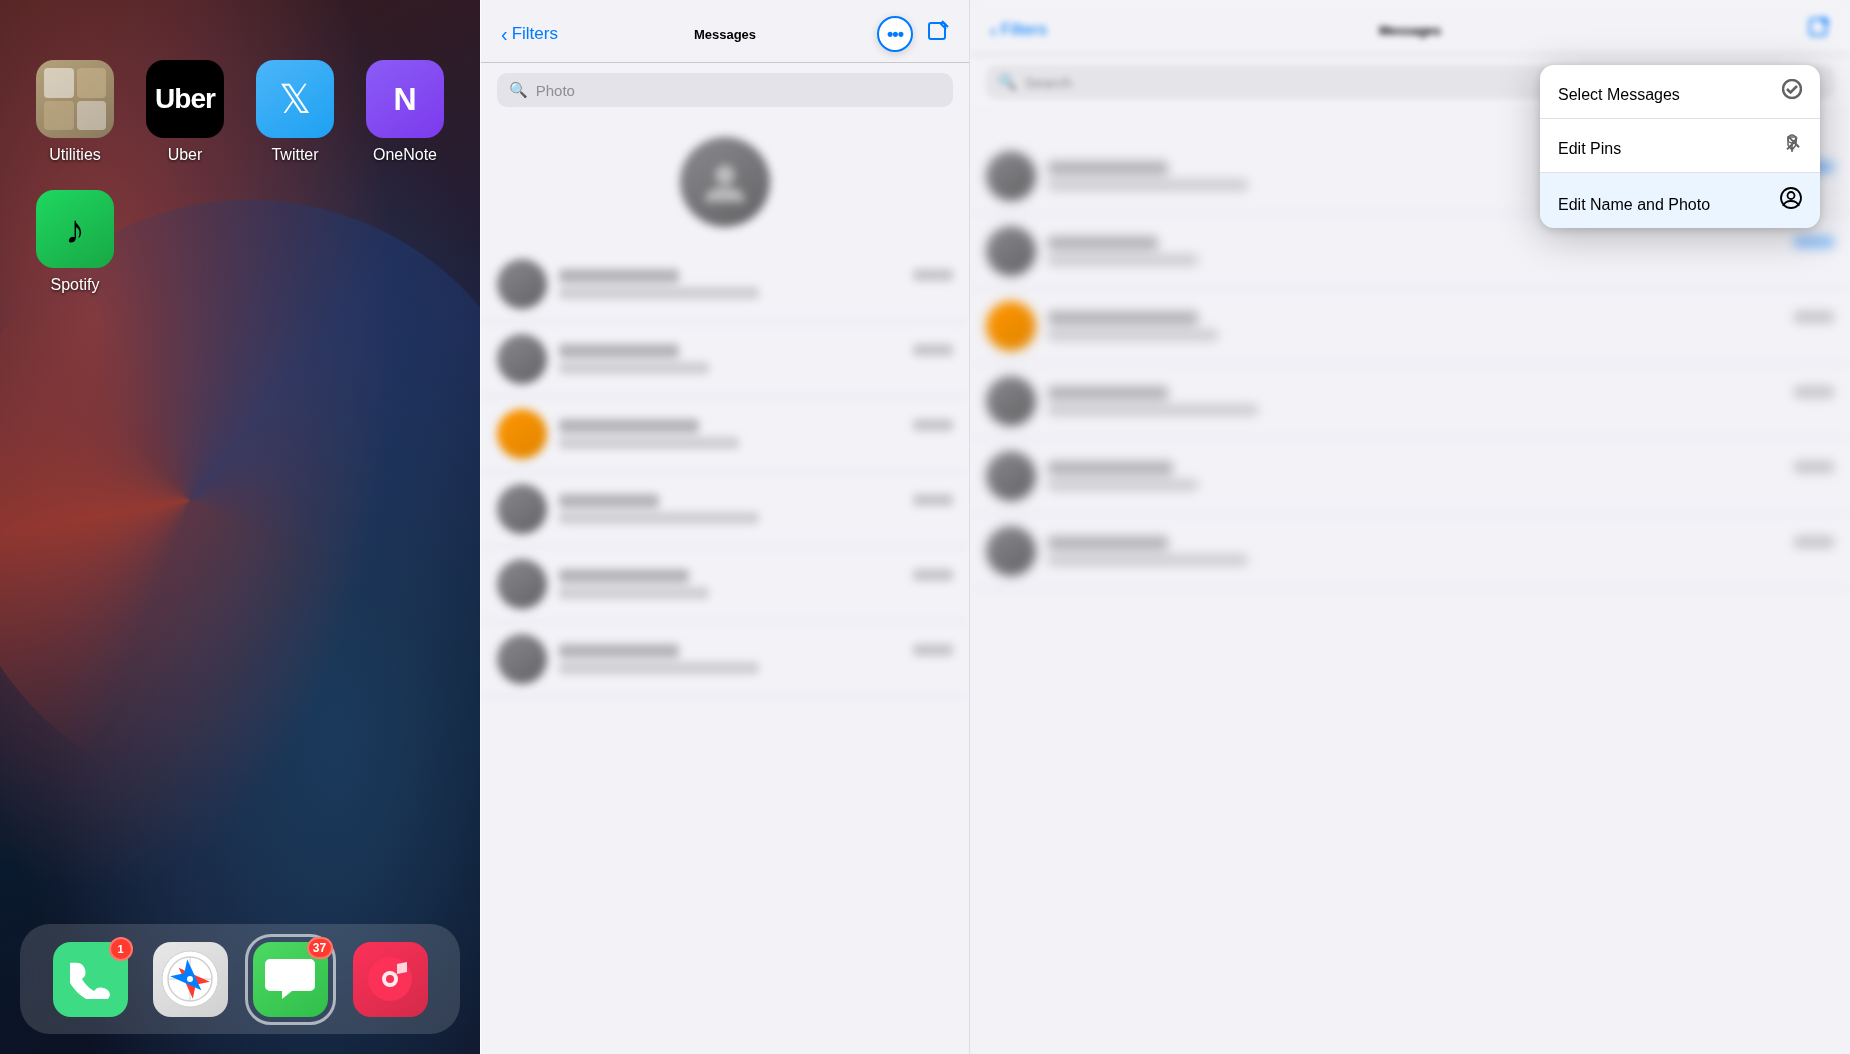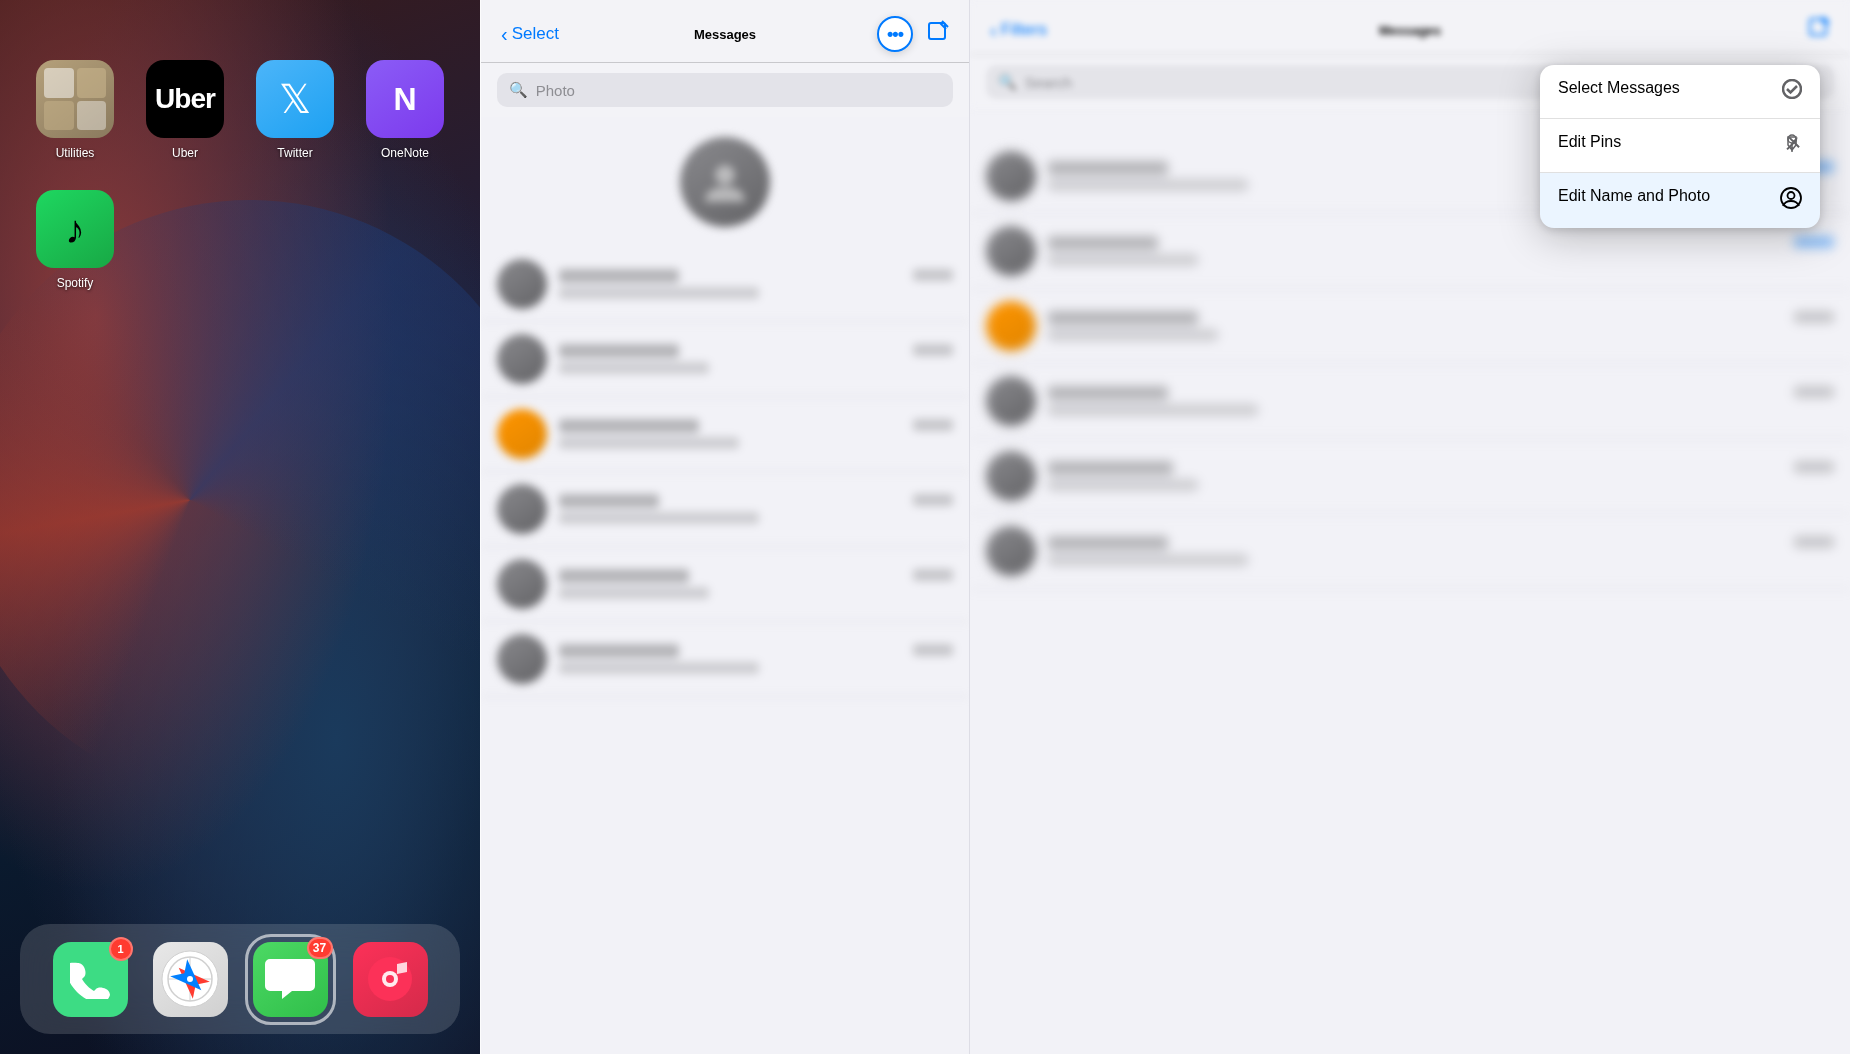--- a/index.html
+++ b/index.html
@@ -67,21 +67,21 @@
       border-radius: 18px;
       display: flex;
       align-items: center;
       justify-content: center;
       font-size: 36px;
       position: relative;
       overflow: hidden;
     }
 
     .app-label {
-      font-size: 12px;
+      font-size: 16px;
       color: white;
       text-shadow: 0 1px 3px rgba(0,0,0,0.8);
       text-align: center;
     }
 
     
     .app-utilities { background: linear-gradient(145deg, #b5a07a, #8a7a5e); }
     
     .app-uber { background: #000; }
     
@@ -371,21 +371,21 @@
       width: 280px;
       background: white;
       border-radius: 14px;
       box-shadow: 0 8px 40px rgba(0,0,0,0.25), 0 2px 10px rgba(0,0,0,0.15);
       overflow: hidden;
       z-index: 100;
     }
 
     .dropdown-item {
       display: flex;
-      align-items: flex-start;
+      align-items: flex-end;
       justify-content: space-between;
       padding: 14px 18px;
       cursor: pointer;
       font-size: 16px;
       color: #000;
     }
 
     .dropdown-item:not(:last-child) {
       border-bottom: 0.5px solid rgba(0,0,0,0.12);
     }
@@ -517,21 +517,21 @@
       </div>
     </div>
   </div>
 </div>
 
 <div class="messages-panel">
 
   <div class="messages-header">
     <div class="filters-btn">
       <span class="chevron-left">‹</span>
-      <span>Select</span>
+      <span>Filters</span>
     </div>
     <span class="messages-title">Messages</span>
     <div class="header-actions">
       <div class="more-btn">
         <span class="more-dots">•••</span>
       </div>
       <span class="compose-btn">
         <svg width="22" height="22" viewBox="0 0 22 22" fill="none" stroke="#007aff" stroke-width="2">
           <rect x="2" y="3" width="16" height="16" rx="2"></rect>
           <path d="M15 1 L21 7"></path>

